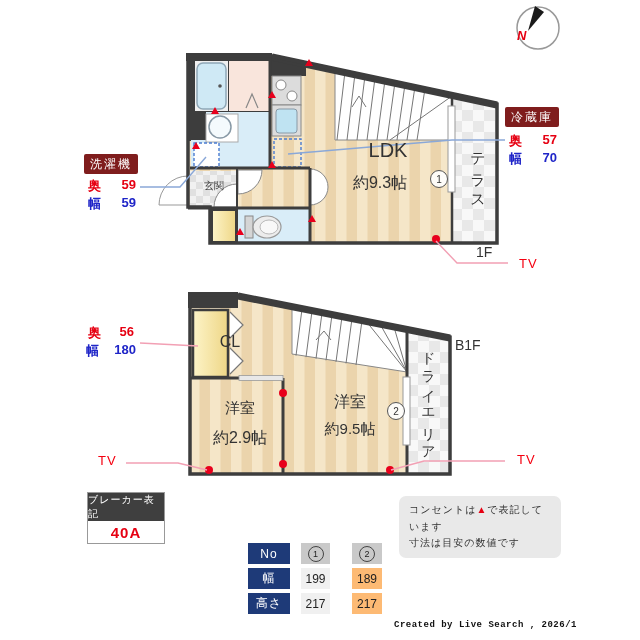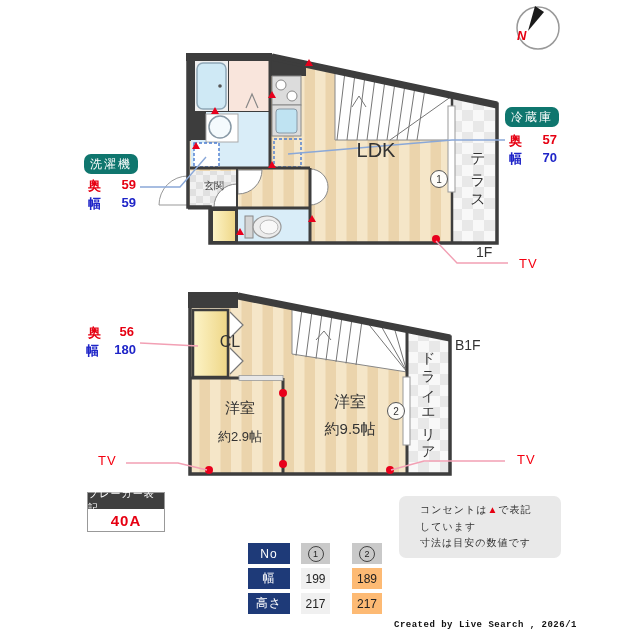--- a/index.html
+++ b/index.html
@@ -2,35 +2,35 @@
 <html><head>
 <meta charset="utf-8">
 <style>
   html,body{margin:0;padding:0;background:#fff;}
   .stage{position:relative;width:640px;height:640px;background:#fff;overflow:hidden;
          font-family:"Liberation Sans","DejaVu Sans",sans-serif;}
   .stage svg{position:absolute;left:0;top:0;}
   .lbl{position:absolute;color:#333;white-space:nowrap;}
   .center{text-align:center;}
   .vert{writing-mode:vertical-rl;text-orientation:upright;}
-  .badge{position:absolute;background:#0f766e;color:#fff;height:20px;display:flex;
-         align-items:center;justify-content:center;font-size:12px;letter-spacing:2px;border-radius:7px;}
+  .badge{position:absolute;background:#7f1d1d;color:#fff;height:20px;display:flex;
+         align-items:center;justify-content:center;font-size:12px;letter-spacing:2px;border-radius:2px;}
   .dim{position:absolute;display:flex;justify-content:space-between;font-size:13px;font-weight:bold;}
   .red{color:#e60012;} .blue{color:#1f25c8;}
   .tvlbl{position:absolute;color:#f50010;font-size:13px;letter-spacing:1px;}
   .circled{position:absolute;width:16px;height:16px;border:1.5px solid #555;border-radius:50%;
            background:rgba(255,255,255,.9);font-size:10px;display:flex;align-items:center;
            justify-content:center;color:#333;}
   .breaker{position:absolute;left:87px;top:492px;width:76px;border:1px solid #999;background:#fff;}
-  .breaker .hd{background:#3f3f3f;color:#fff;font-size:10px;height:16px;display:flex;
+  .breaker .hd{background:#3f3f3f;color:#fff;font-size:10px;height:28px;display:flex;
                align-items:center;justify-content:center;letter-spacing:1px;}
   .breaker .val{color:#e60012;font-size:15px;font-weight:bold;height:22px;display:flex;
                 align-items:center;justify-content:center;letter-spacing:1px;}
   .notebox{position:absolute;left:399px;top:496px;width:162px;background:#e9e9e9;border-radius:7px;
-           padding:6px 21px;font-size:10px;letter-spacing:1px;color:#333;line-height:1.65;box-sizing:border-box;}
+           padding:6px 10px;font-size:10px;letter-spacing:1px;color:#333;line-height:1.65;box-sizing:border-box;}
   .ct-title{position:absolute;left:250px;top:519px;width:140px;text-align:center;font-size:13px;
             letter-spacing:1px;color:#222;}
   .ct{position:absolute;left:248px;top:543px;}
   .ct-row{display:flex;margin-bottom:4px;align-items:flex-start;}
   .ct-cell{display:flex;align-items:center;justify-content:center;font-size:12px;color:#222;}
   .ct-h{width:42px;height:21px;background:#1e3a78;color:#fff;letter-spacing:1px;}
   .ct-c1{width:29px;height:21px;margin-left:11px;background:#f0f0f0;}
   .ct-c2{width:30px;height:21px;margin-left:22px;background:#fdba74;}
   .ct-row.nums .ct-c1,.ct-row.nums .ct-c2{background:#c9c9c9;}
   .circled-sm{width:14px;height:14px;border:1px solid #444;border-radius:50%;font-size:9px;
@@ -209,30 +209,31 @@
     <polyline points="126,463 178,463 207,470" stroke="#f2a0b4" stroke-width="1.4"></polyline>
     <polyline points="391,470 424,461 505,461" stroke="#f2a0b4" stroke-width="1.4"></polyline>
   </g>
 
   <g>
     <circle cx="538" cy="28" r="21" fill="#fff" stroke="#999" stroke-width="1.5"></circle>
     <polygon points="535,6 544,12 528,31" fill="#1a1a1a"></polygon>
   </g>
 </svg>
 
-<div class="lbl center" style="left:340px;top:139px;width:72px;font-size:20px;">LDK</div>
+<div class="lbl center" style="left:352px;top:139px;width:72px;font-size:20px;">LDK</div>
+<div class="lbl center" style="left:330px;top:173px;width:100px;font-size:16px;">約9.3帖</div>
 <div class="lbl center" style="left:191px;top:179px;width:46px;font-size:10px;">玄関</div>
 <div class="lbl vert" style="left:468px;top:142px;font-size:15px;letter-spacing:4px;">テラス</div>
 <div class="circled" style="left:430px;top:170px;">1</div>
 <div class="lbl" style="left:476px;top:244px;font-size:14px;">1F</div>
 <div class="tvlbl" style="left:519px;top:256px;">TV</div>
 
 <div class="lbl center" style="left:195px;top:333px;width:32px;font-size:16px;padding-left:19px;">CL</div>
 <div class="lbl center" style="left:202px;top:399px;width:76px;font-size:15px;">洋室</div>
-<div class="lbl center" style="left:198px;top:428px;width:84px;font-size:13px;">約2.9帖</div>
+<div class="lbl center" style="left:198px;top:428px;width:84px;font-size:16px;">約2.9帖</div>
 <div class="lbl center" style="left:312px;top:392px;width:76px;font-size:16px;">洋室</div>
 <div class="lbl center" style="left:306px;top:420px;width:88px;font-size:15px;">約9.5帖</div>
 <div class="lbl vert" style="left:420px;top:342px;font-size:14px;letter-spacing:3px;">ドライエリア</div>
 <div class="circled" style="left:387px;top:402px;">2</div>
 <div class="lbl" style="left:455px;top:337px;font-size:14px;">B1F</div>
 <div class="tvlbl" style="left:98px;top:453px;">TV</div>
 <div class="tvlbl" style="left:517px;top:452px;">TV</div>
 
 <div class="badge" style="left:84px;top:154px;width:54px;">洗濯機</div>
 <div class="dim red" style="left:88px;top:177px;width:48px;">

